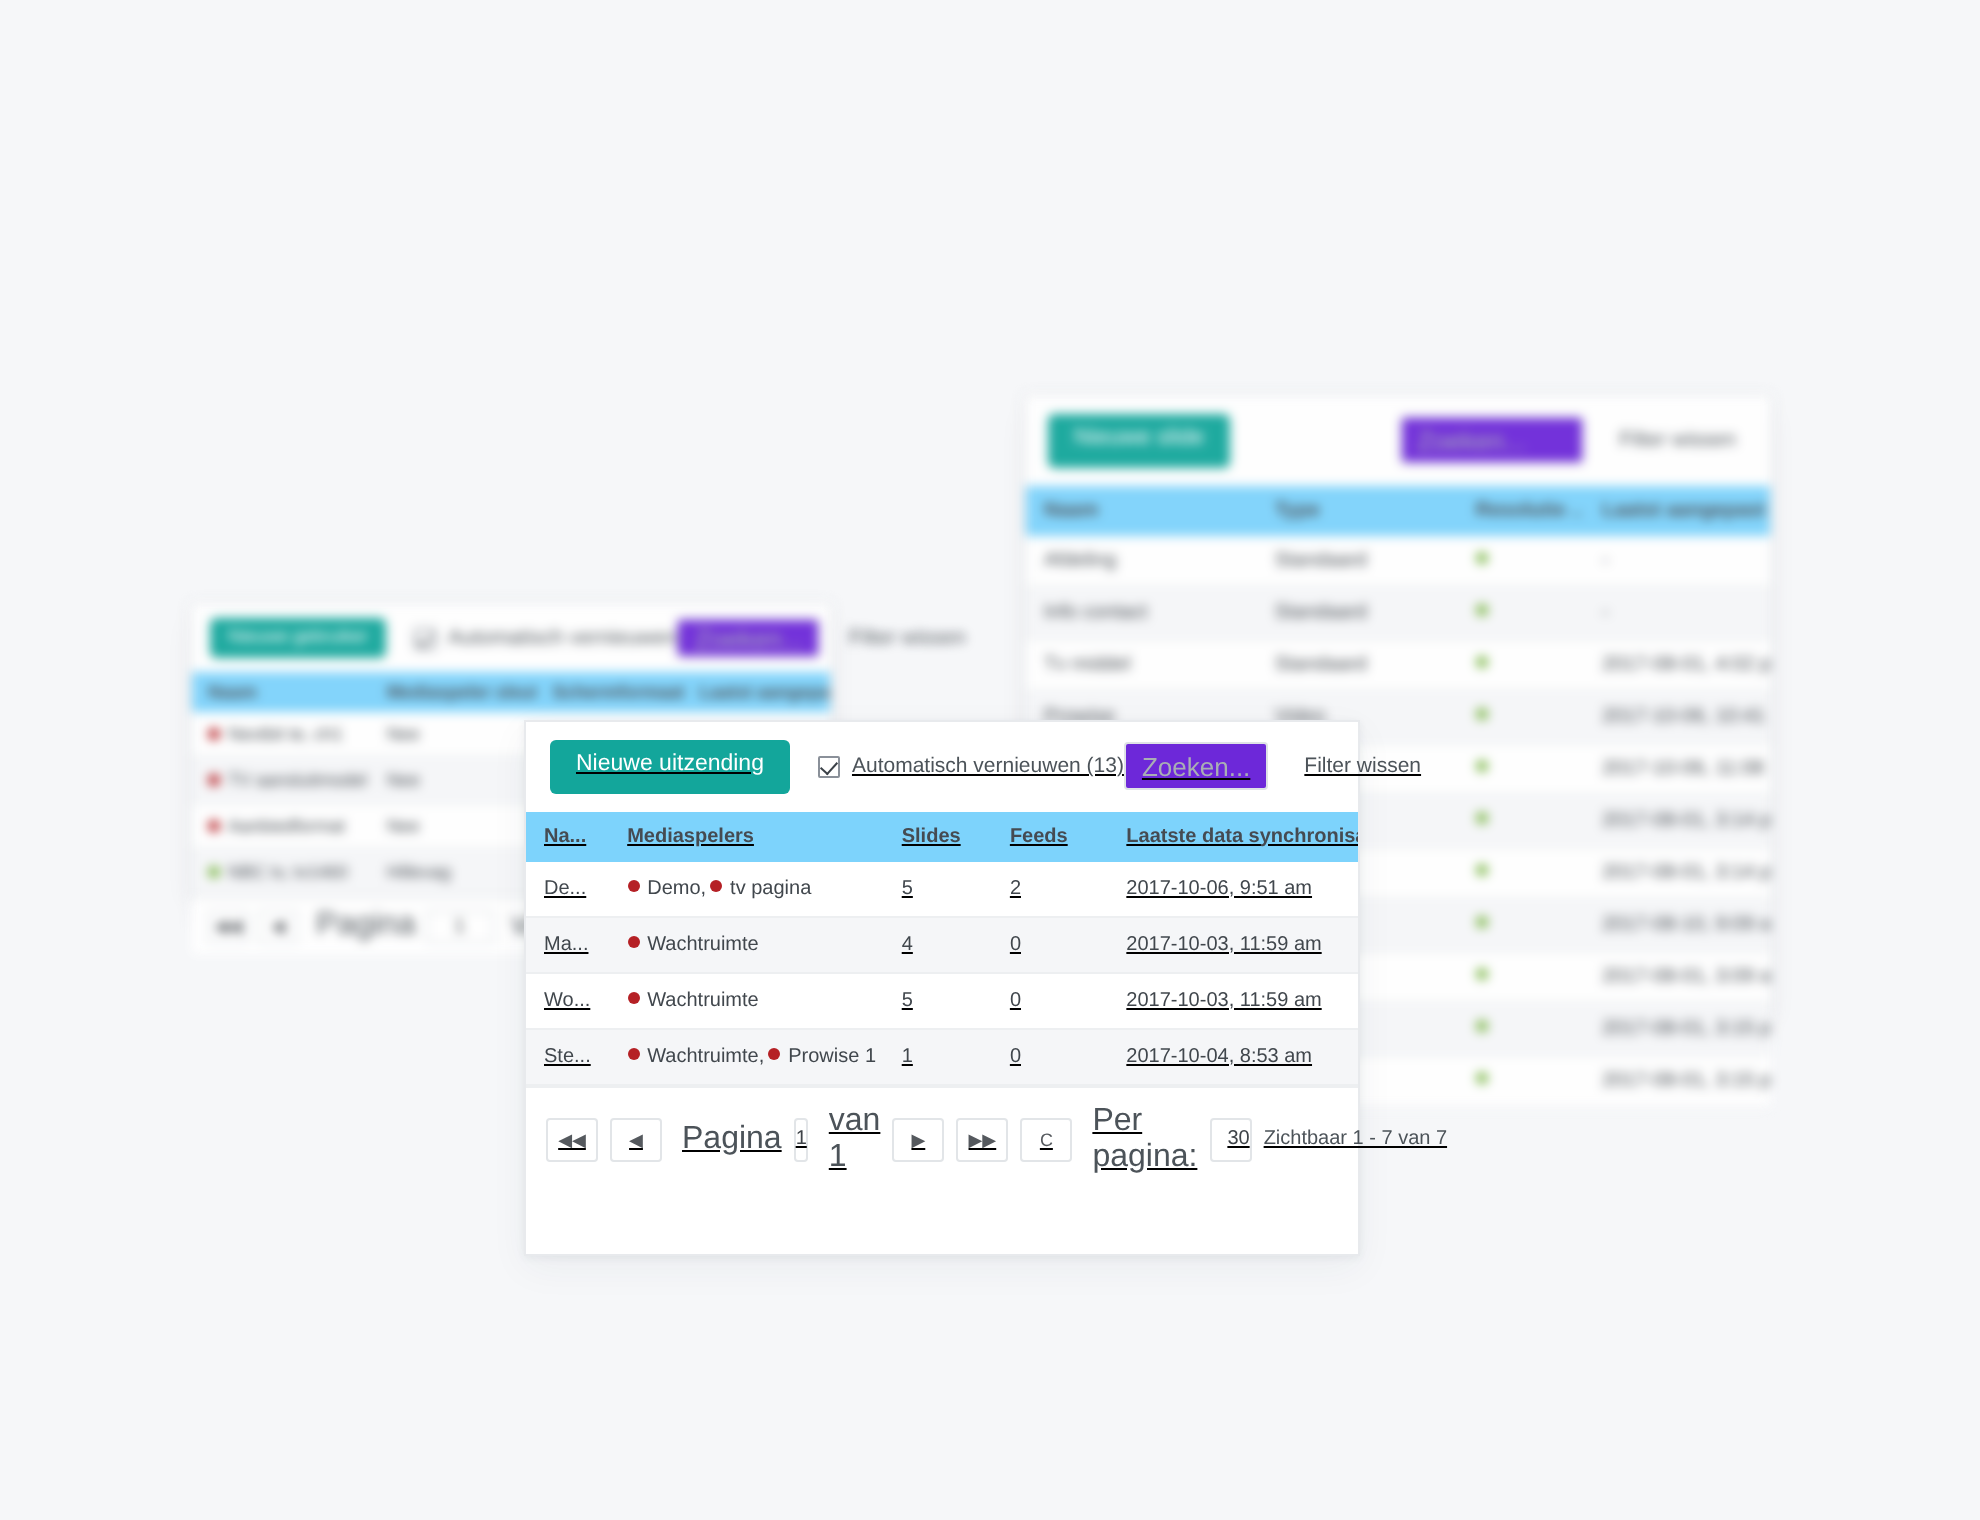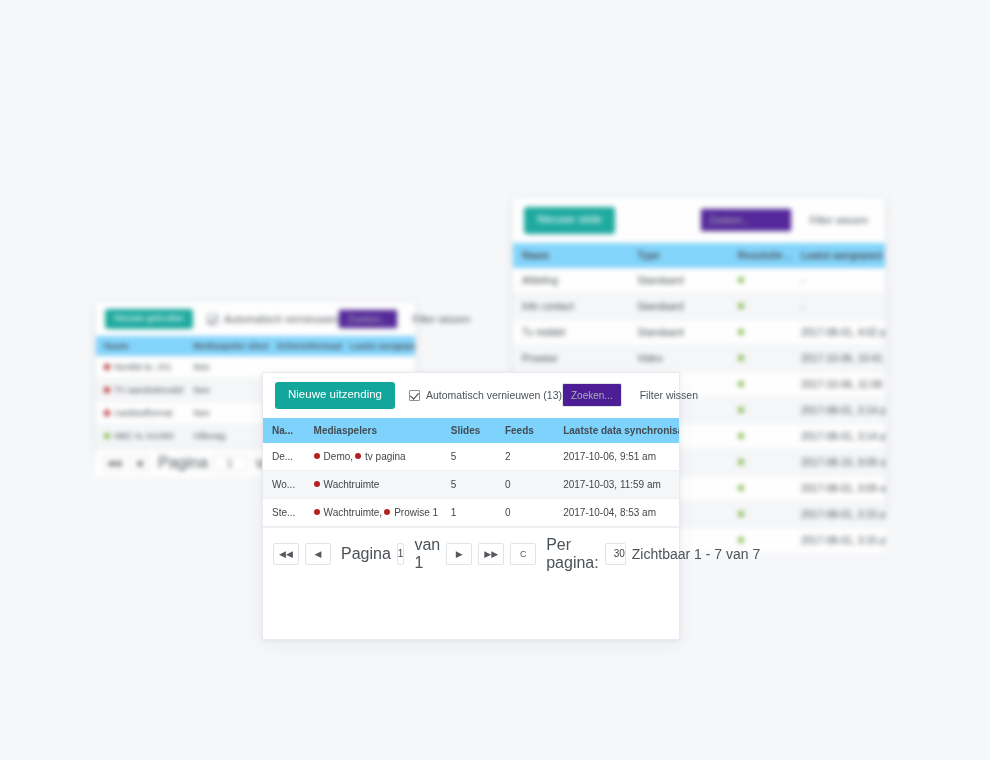--- a/index.html
+++ b/index.html
@@ -42,21 +42,21 @@
     content: ""; position: absolute; left: 2px; top: 0px;
     width: 4px; height: 7px; border: solid #3b4148;
     border-width: 0 1.6px 1.6px 0; transform: rotate(42deg);
   }
   .chk-label { font-size: 10.5px; color: #4c5359; white-space: nowrap; }
   .spacer { flex: 1 1 auto; }
   .search-box {
     border: 1px solid #dfe2e6; border-radius: 2px;
     height: 24px; width: 92px;
     display: flex; align-items: center; padding: 0 8px;
-    font-size: 10px; color: #a9aeb4; background: #4c1d95;
+    font-size: 13px; color: #a9aeb4; background: #6d28d9;
   }
   .filter-clear {
     font-size: 10.5px; color: #4c5359; padding: 0 6px 0 18px; white-space: nowrap; cursor: pointer;
   }
 
   table { border-collapse: collapse; width: 100%; table-layout: fixed; }
   thead th {
     background: #7dd3fc;
     color: #454b52;
     font-size: 10px; font-weight: bold;
@@ -94,41 +94,41 @@
     font-size: 9px; color: #55595e; background: #fff; cursor: pointer;
   }
   .pg-label { font-size: 16px; color: #4c5359; margin-left: 4px; }
   .pg-input {
     border: 1px solid #e2e5e8; border-radius: 2px;
     height: 22px; width: 46px; background: #fff;
     display: flex; align-items: center; justify-content: center;
     font-size: 10px; color: #3e4348;
   }
   .pg-input.wide { width: 72px; justify-content: flex-start; padding-left: 8px; }
-  .pg-status { font-size: 14px; color: #4c5359; margin-left: auto; white-space: nowrap; }
+  .pg-status { font-size: 10px; color: #4c5359; margin-left: auto; white-space: nowrap; }
   .blur-hard { filter: blur(2.6px); opacity: .95; }
 
   
   #panel-right { left: 512px; top: 197px; width: 374px; height: 312px; }
   #panel-right .toolbar { padding: 9px 11px; }
   #panel-right thead th { padding: 7px 9px; }
   #panel-right tbody td { padding: 7px 9px; }
 
   
   #panel-left { left: 95px; top: 301px; width: 321px; height: 149px; }
   #panel-left .toolbar { padding: 7px 9px; }
   #panel-left thead th { padding: 5px 8px; font-size: 9px; }
   #panel-left tbody td { padding: 6px 8px; font-size: 9px; }
   #panel-left .btn-primary { font-size: 9px; padding: 5px 9px 6px; }
   #panel-left .pager { padding: 5px 8px; gap: 5px; }
   #panel-left .pg-btn { min-width: 20px; height: 17px; }
   #panel-left .pg-input { height: 17px; width: 34px; }
 
   
-  #panel-front { left: 262px; top: 372px; width: 418px; height: 268px; }
+  #panel-front { left: 262px; top: 360px; width: 418px; height: 268px; text-decoration: underline; }
   #panel-front thead th { padding: 7px 9px; }
   #panel-front tbody td { padding: 8px 9px; }
 </style>
 </head>
 <body>
 
 <div id="stage">
 
   <div class="panel blur-hard" id="panel-right">
     <div class="toolbar">
@@ -297,20 +297,27 @@
           <th style="width:30%">Laatste data synchronisatie</th>
         </tr>
       </thead>
       <tbody id="front-rows">
           <tr>
             <td>De...</td>
             <td><span class="mp-item"><span class="dot red"></span><span>Demo,</span></span><span class="mp-item"><span class="dot red"></span><span>tv pagina</span></span></td>
             <td>5</td>
             <td>2</td>
             <td>2017-10-06, 9:51 am</td>
+          </tr>
+          <tr>
+            <td>Ma...</td>
+            <td><span class="mp-item"><span class="dot red"></span><span>Wachtruimte</span></span></td>
+            <td>4</td>
+            <td>0</td>
+            <td>2017-10-03, 11:59 am</td>
           </tr>
           <tr>
             <td>Wo...</td>
             <td><span class="mp-item"><span class="dot red"></span><span>Wachtruimte</span></span></td>
             <td>5</td>
             <td>0</td>
             <td>2017-10-03, 11:59 am</td>
           </tr>
           <tr>
             <td>Ste...</td>

